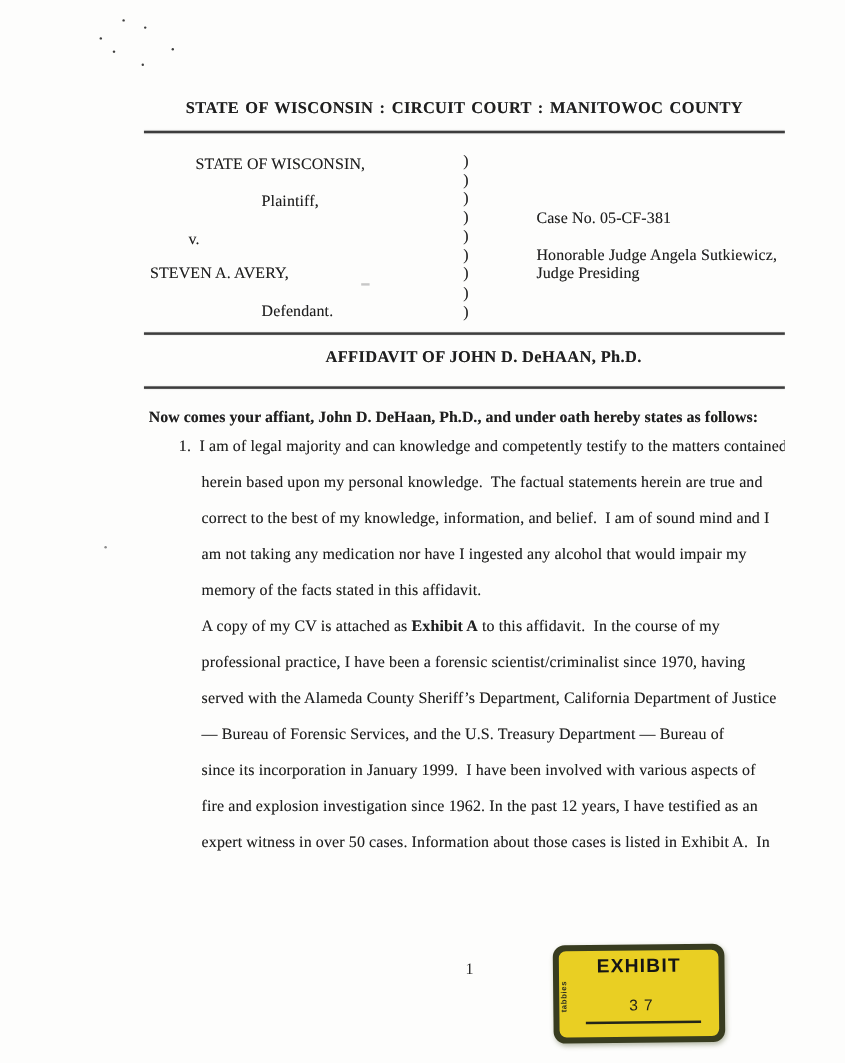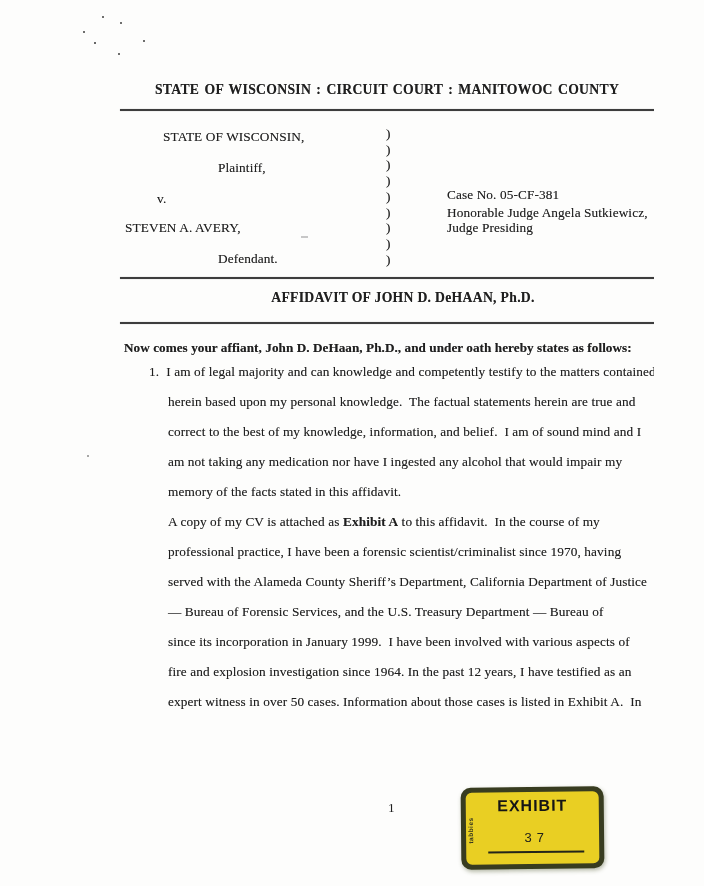--- a/index.html
+++ b/index.html
@@ -92,21 +92,21 @@
       <div>)</div>
       <div>)</div>
       <div>)</div>
       <div>)</div>
       <div>)</div>
       <div>)</div>
       <div>)</div>
       <div>)</div>
     </div>
 
-    <div class="txt" style="left:397px;top:174px;margin-top:13px;">Case No. 05-CF-381</div>
+    <div class="txt" style="left:397px;top:174px;">Case No. 05-CF-381</div>
     <div class="txt judge-block" style="left:397px;top:205px;">Honorable Judge Angela Sutkiewicz,</div>
     <div class="txt judge-block" style="left:397px;top:220px;">Judge Presiding</div>
   </div>
 
   <div class="rule" style="top:277px;"></div>
   <div class="doc-title">AFFIDAVIT OF JOHN D. DeHAAN, Ph.D.</div>
   <div class="rule" style="top:322px;"></div>
 
   <div class="intro">Now comes your affiant, John D. DeHaan, Ph.D., and under oath hereby states as follows:</div>
 
@@ -115,21 +115,21 @@
     <div class="bline cont"><span>herein based upon my personal knowledge.  The factual statements herein are true and</span></div>
     <div class="bline cont"><span>correct to the best of my knowledge, information, and belief.  I am of sound mind and I</span></div>
     <div class="bline cont"><span>am not taking any medication nor have I ingested any alcohol that would impair my</span></div>
     <div class="bline cont"><span>memory of the facts stated in this affidavit.</span></div>
 
     <div class="bline cont"><span>A copy of my CV is attached as </span><span class="bold">Exhibit A</span><span> to this affidavit.  In the course of my</span></div>
     <div class="bline cont"><span>professional practice, I have been a forensic scientist/criminalist since 1970, having</span></div>
     <div class="bline cont"><span>served with the Alameda County Sheriff’s Department, California Department of Justice</span></div>
     <div class="bline cont"><span>— Bureau of Forensic Services, and the U.S. Treasury Department — Bureau of</span></div>
     <div class="bline cont"><span>since its incorporation in January 1999.  I have been involved with various aspects of</span></div>
-    <div class="bline cont"><span>fire and explosion investigation since 1964. In the past 12 years, I have testified as an</span></div>
+    <div class="bline cont"><span>fire and explosion investigation since 1962. In the past 12 years, I have testified as an</span></div>
     <div class="bline cont"><span>expert witness in over 50 cases. Information about those cases is listed in Exhibit A.  In</span></div>
   </div>
 
   <div class="page-number">1</div>
 
   <div class="sticker">
     <div class="sticker-inner">
       <div class="sticker-label">EXHIBIT</div>
       <div class="sticker-brand">tabbies</div>
       <div class="sticker-number">37</div>

